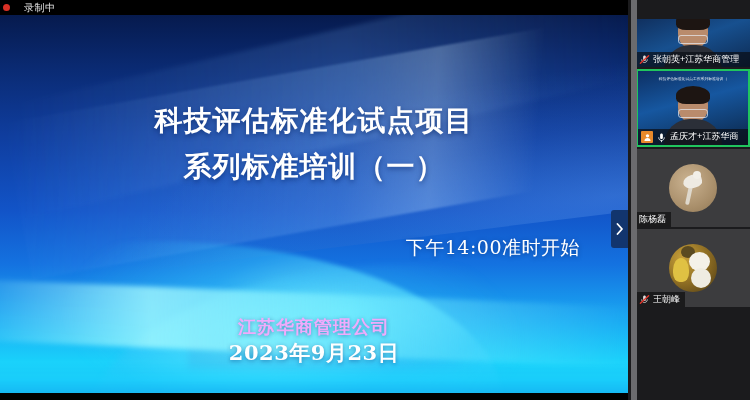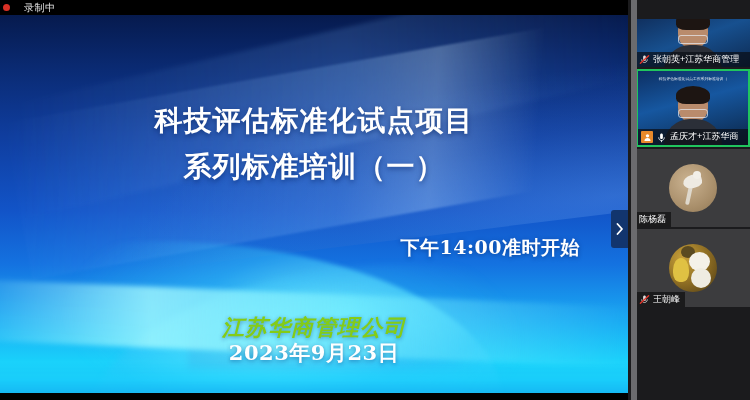--- a/index.html
+++ b/index.html
@@ -173,39 +173,38 @@
     letter-spacing: 1px;
     text-shadow: 0 2px 5px rgba(0,30,90,0.55);
     white-space: pre-line;
   }
   #slide-subtitle {
     position: absolute;
     right: 48px;
     top: 222px;
     color: #ffffff;
     font-family: "DejaVu Serif", "Liberation Serif", serif;
-    font-weight: bold;
+    font-weight: normal;
     font-size: 19px;
     line-height: 22px;
     letter-spacing: 0.5px;
     text-shadow: 0 1px 4px rgba(0,30,90,0.5);
   }
   #slide-org {
     position: absolute;
     left: 0; right: 0;
     top: 300px;
     text-align: center;
-    color: #84cc16;
+    color: #f0abfc;
     font-family: "DejaVu Serif", "Liberation Serif", serif;
     font-weight: bold;
-    font-size: 22px;
+    font-size: 18px;
     line-height: 26px;
     letter-spacing: 1px;
     text-shadow: 0 1px 4px rgba(0,40,110,0.45);
-    font-style: italic;
   }
   #slide-date {
     position: absolute;
     left: 0; right: 0;
     top: 326px;
     text-align: center;
     color: #ffffff;
     font-family: "DejaVu Serif", "Liberation Serif", serif;
     font-weight: bold;
     font-size: 21px;

